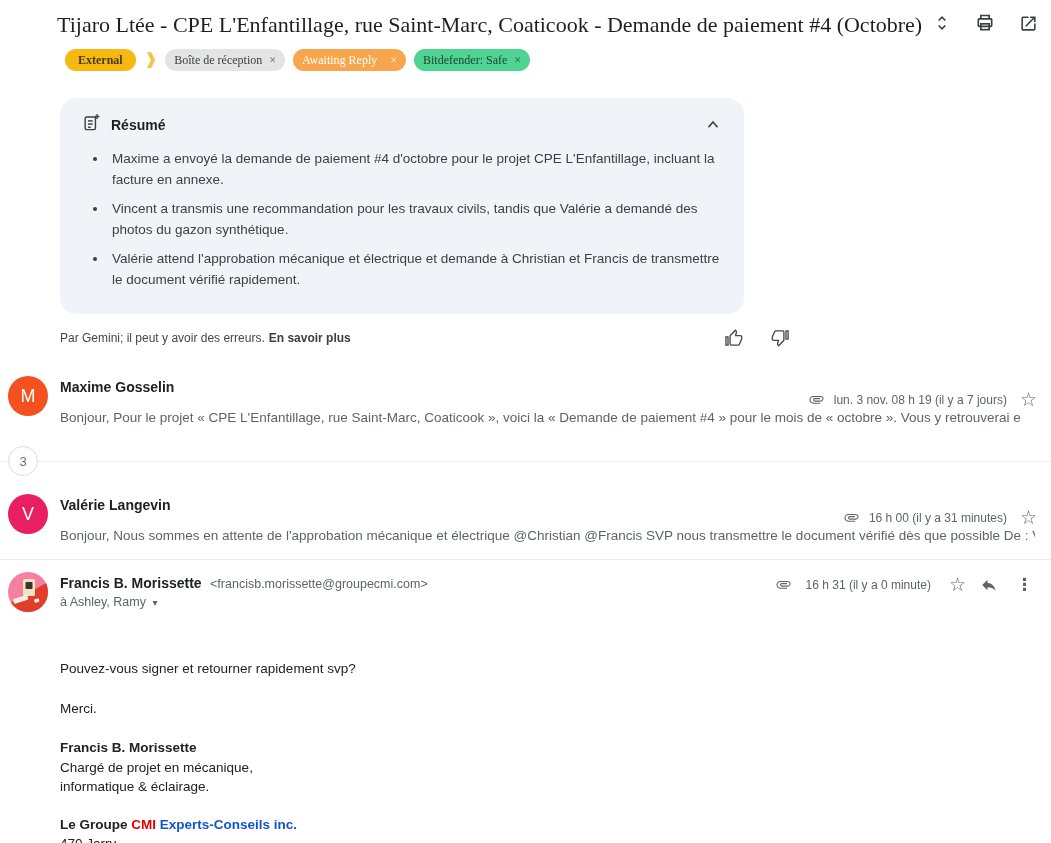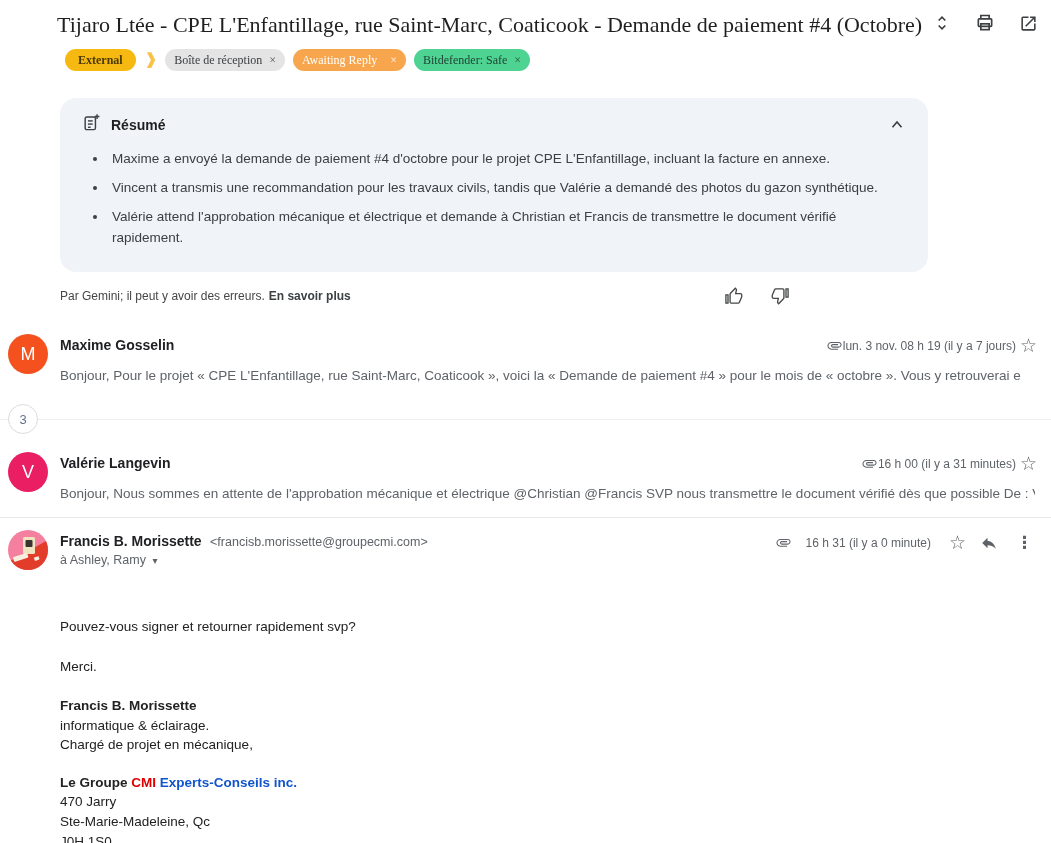--- a/index.html
+++ b/index.html
@@ -16,42 +16,42 @@
   .chip-external { background:#f5b912; color:#4a3a05; font-weight:700; border-radius:13px; padding:5px 13px; }
   .chip-inbox   { background:#e4e4e4; color:#3c4043; }
   .chip-await   { background:#f7a64d; color:#ffffff;gap:13px; }
   .chip-safe    { background:#4fd392; color:#1f4235; }
   .chip-x { font-size:12px; opacity:.85; cursor:pointer; }
   .important-arrow { color:#f7c14a; font-size:15px; font-weight:700; margin-left:9px; vertical-align:4px; }
   .header-actions { position:absolute; top:12px; right:12px; display:flex; gap:21px; }
   .hbtn { width:22px; height:22px; display:flex; align-items:center; justify-content:center; cursor:pointer; }
 
   
-  .summary-card { margin:20px 0 0 60px; width:868px; background:#f0f4f9; border-radius:16px; padding:15px 22px 16px 22px; }
+  .summary-card { margin:20px 0 0 60px; width:684px; background:#f0f4f9; border-radius:16px; padding:15px 22px 16px 22px; }
   .summary-head { display:flex; align-items:center; gap:10px; }
   .summary-title { font-size:14px; font-weight:700; color:#1f1f1f; }
   .summary-collapse { margin-left:auto; cursor:pointer; display:flex; align-items:center; }
   .summary-list { margin:12px 0 0 26px; }
   .summary-list li { font-size:13.5px; line-height:21px; color:#3c4043; margin-bottom:8px; padding-left:4px; }
   .gemini-row { margin:14px 0 0 60px; width:738px; display:flex; align-items:center; }
   .gemini-note { font-size:12px; color:#444746; }
   .gemini-link { font-size:12px; font-weight:700; color:#3c4043; margin-left:4px; cursor:pointer; }
   .feedback { margin-left:auto; display:flex; gap:26px; padding-right:8px; }
   .fbtn { width:20px; height:20px; cursor:pointer; }
 
   
   .msg-row { position:relative; padding:12px 12px 0 60px; }
   .avatar { position:absolute; left:8px; top:10px; width:40px; height:40px; border-radius:50%;
             color:#fff; font-size:18px; display:flex; align-items:center; justify-content:center; }
   .av-maxime { background:#f4511e; }
   .av-valerie { background:#e91e63; }
   .sender-name { font-size:14px; font-weight:700; color:#202124; }
   .sender-email { font-size:12.5px; color:#5f6368; font-weight:400; margin-left:4px; }
   .snippet { font-size:13.5px; color:#5f6368; margin-top:14px; white-space:nowrap; overflow:hidden; max-width:975px; }
-  .row-meta { position:absolute; top:12px; right:14px; display:flex; align-items:center; }
+  .row-meta { position:absolute; top:24px; right:14px; display:flex; align-items:center; gap:9px; }
   .row-meta-wide { gap:14px; }
   .date-txt { font-size:12px; color:#5f6368; white-space:nowrap; }
   .star { font-size:19px; color:#5f6368; cursor:pointer; line-height:19px; margin-left:4px; }
   .more-dots { font-size:17px; font-weight:700; color:#5f6368; cursor:pointer; padding:0 4px; }
   .ibtn { display:flex; align-items:center; cursor:pointer; }
   .to-line { font-size:12.5px; color:#5f6368; margin-top:3px; cursor:pointer; }
   .dd { font-size:10px; color:#5f6368; margin-left:3px; }
 
   .maxime-row { margin-top:18px; height:74px; }
   .collapsed-row { position:relative; height:44px; }
@@ -243,22 +243,22 @@
       <span class="more-dots">⋮</span>
     </div>
   </div>
 
   <div class="mail-body">
     <p>Pouvez-vous signer et retourner rapidement svp?</p>
     <p style="margin-top:20px">Merci.</p>
 
     <div class="sig-block">
       <div class="sig-line sig-name">Francis B. Morissette</div>
+      <div class="sig-line">Chargé de projet en mécanique,</div>
       <div class="sig-line">informatique &amp; éclairage.</div>
-      <div class="sig-line">Chargé de projet en mécanique,</div>
 
       <div class="sig-line company-line">
         <span>Le Groupe </span><span class="cmi-red">CMI</span><span class="cmi-blue"> Experts-Conseils inc.</span>
       </div>
       <div class="sig-line">470 Jarry</div>
       <div class="sig-line">Ste-Marie-Madeleine, Qc</div>
       <div class="sig-line">J0H 1S0</div>
 
     </div>
   </div>

